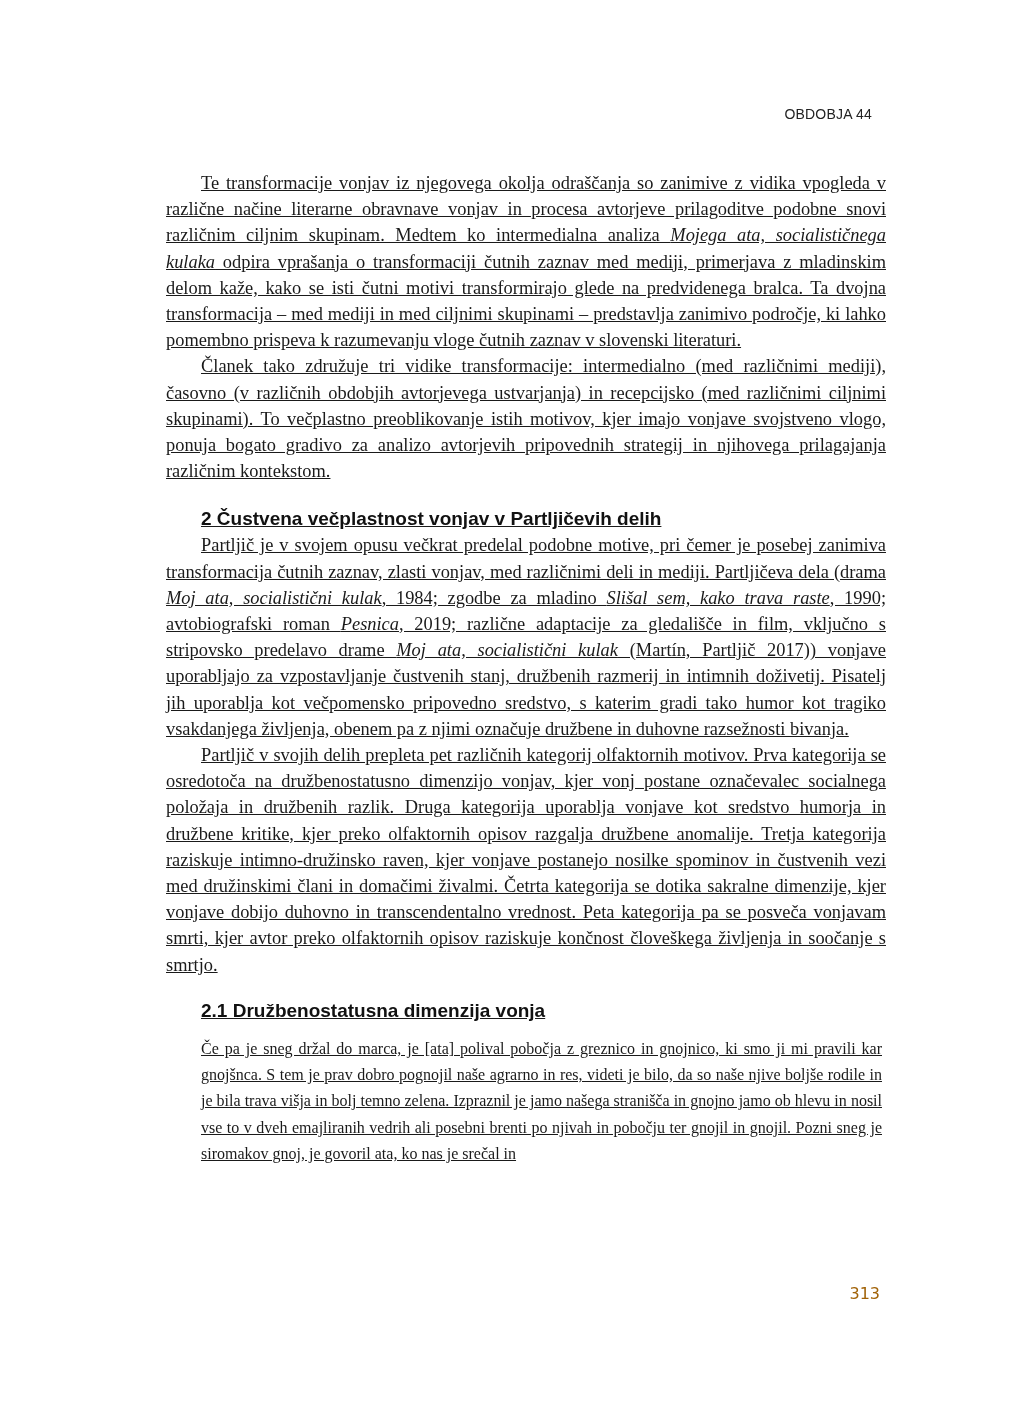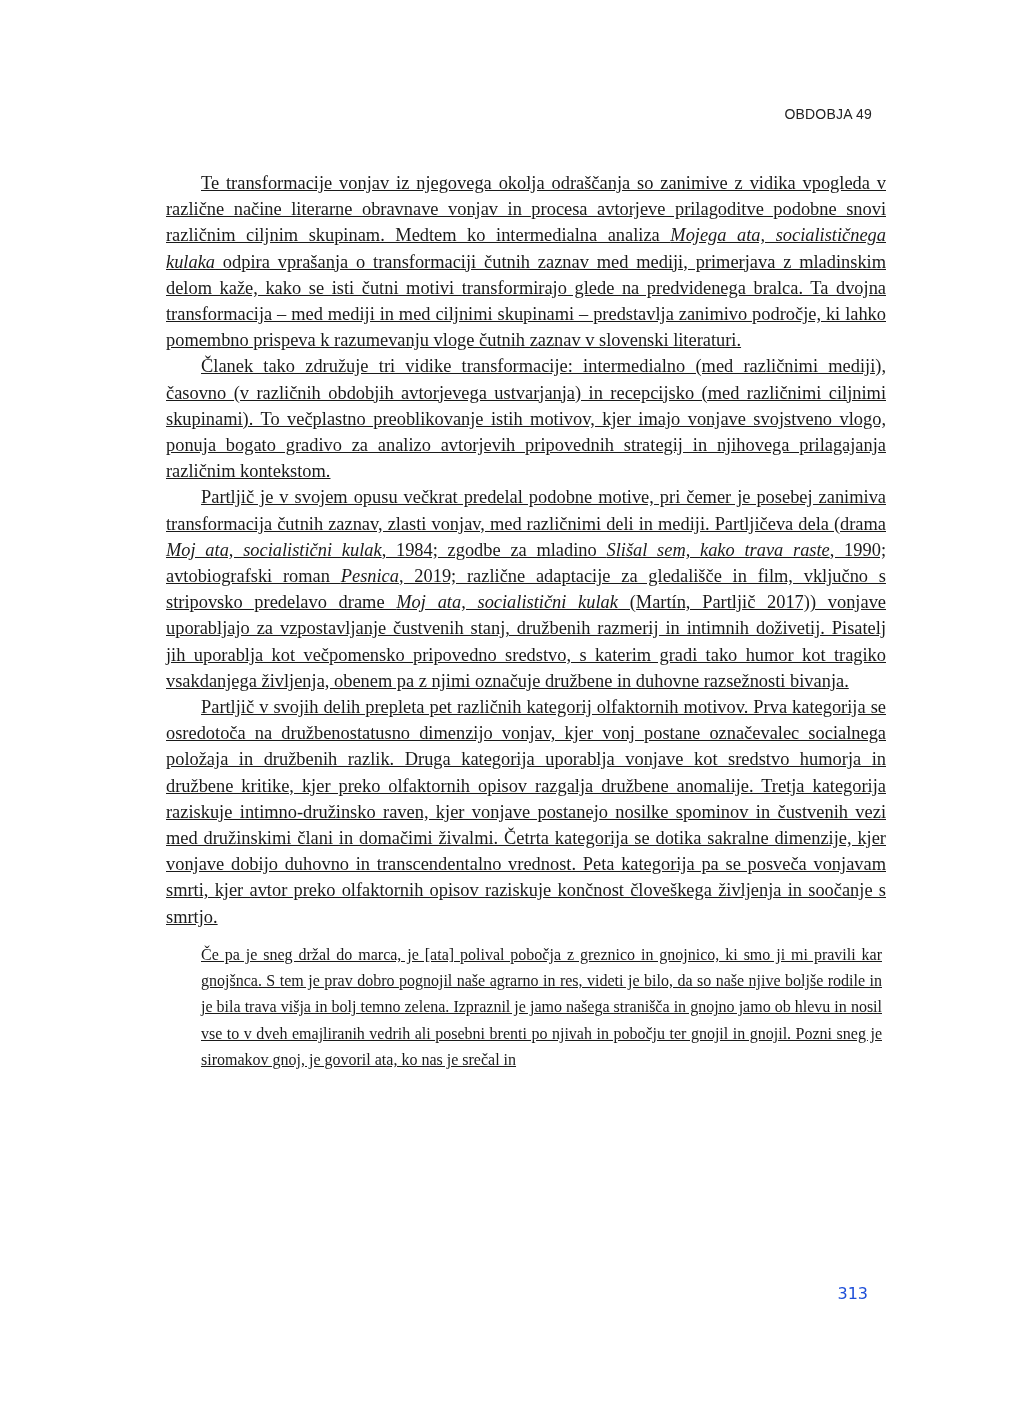--- a/index.html
+++ b/index.html
@@ -21,36 +21,38 @@
     color: #111; margin: 0; line-height: 26px; padding-left: 35px;
   }
   .h2 { margin-top: 22px; }
   .h3 { margin-top: 20px; }
   em { font-style: italic; }
   .quote {
     margin: 12px 4px 0 0; font-size: 16px; line-height: 26.3px; padding-left: 35px; color: #1a1a1a;
   }
   .quote p { text-indent: 0; }
   .page-number {
-    position: absolute; top: 1284px; right: 156px;
-    font-family: "DejaVu Sans", sans-serif; font-size: 16px; color: #1d4ed8;
+    position: absolute; top: 1284px; right: 144px;
+    font-family: "DejaVu Sans", sans-serif; font-size: 16px; color: #a16207;
   }
 </style>
 </head>
 <body>
 
 <div class="page">
-  <div class="running-head">OBDOBJA 49</div>
+  <div class="running-head">OBDOBJA 44</div>
 
   <div class="body-text">
     <p><span>Te transformacije vonjav iz njegovega okolja odraščanja so zanimive z vidika vpogleda v različne načine literarne obravnave vonjav in procesa avtorjeve prilagoditve podobne snovi različnim ciljnim skupinam. Medtem ko intermedialna analiza </span><em>Mojega ata, socialističnega kulaka</em><span> odpira vprašanja o transformaciji čutnih zaznav med mediji, primerjava z mladinskim delom kaže, kako se isti čutni motivi transformirajo glede na predvidenega bralca. Ta dvojna transformacija – med mediji in med ciljnimi skupinami – predstavlja zanimivo področje, ki lahko pomembno prispeva k razumevanju vloge čutnih zaznav v slovenski literaturi.</span></p>
     <p>Članek tako združuje tri vidike transformacije: intermedialno (med različnimi mediji), časovno (v različnih obdobjih avtorjevega ustvarjanja) in recepcijsko (med različnimi ciljnimi skupinami). To večplastno preoblikovanje istih motivov, kjer imajo vonjave svojstveno vlogo, ponuja bogato gradivo za analizo avtorjevih pripovednih strategij in njihovega prilagajanja različnim kontekstom.</p>
 
+    <h2 class="heading h2">2 Čustvena večplastnost vonjav v Partljičevih delih</h2>
     <p><span>Partljič je v svojem opusu večkrat predelal podobne motive, pri čemer je posebej zanimiva transformacija čutnih zaznav, zlasti vonjav, med različnimi deli in mediji. Partljičeva dela (drama </span><em>Moj ata, socialistični kulak</em><span>, 1984; zgodbe za mladino </span><em>Slišal sem, kako trava raste</em><span>, 1990; avtobiografski roman </span><em>Pesnica</em><span>, 2019; različne adaptacije za gledališče in film, vključno s stripovsko predelavo drame </span><em>Moj ata, socialistični kulak</em><span> (Martín, Partljič 2017)) vonjave uporabljajo za vzpostavljanje čustvenih stanj, družbenih razmerij in intimnih doživetij. Pisatelj jih uporablja kot večpomensko pripovedno sredstvo, s katerim gradi tako humor kot tragiko vsakdanjega življenja, obenem pa z njimi označuje družbene in duhovne razsežnosti bivanja.</span></p>
     <p>Partljič v svojih delih prepleta pet različnih kategorij olfaktornih motivov. Prva kategorija se osredotoča na družbenostatusno dimenzijo vonjav, kjer vonj postane označevalec socialnega položaja in družbenih razlik. Druga kategorija uporablja vonjave kot sredstvo humorja in družbene kritike, kjer preko olfaktornih opisov razgalja družbene anomalije. Tretja kategorija raziskuje intimno-družinsko raven, kjer vonjave postanejo nosilke spominov in čustvenih vezi med družinskimi člani in domačimi živalmi. Četrta kategorija se dotika sakralne dimenzije, kjer vonjave dobijo duhovno in transcendentalno vrednost. Peta kategorija pa se posveča vonjavam smrti, kjer avtor preko olfaktornih opisov raziskuje končnost človeškega življenja in soočanje s smrtjo.</p>
 
+    <h3 class="heading h3">2.1 Družbenostatusna dimenzija vonja</h3>
     <div class="quote">
       <p>Če pa je sneg držal do marca, je [ata] polival pobočja z greznico in gnojnico, ki smo ji mi pravili kar gnojšnca. S tem je prav dobro pognojil naše agrarno in res, videti je bilo, da so naše njive boljše rodile in je bila trava višja in bolj temno zelena. Izpraznil je jamo našega stranišča in gnojno jamo ob hlevu in nosil vse to v dveh emajliranih vedrih ali posebni brenti po njivah in pobočju ter gnojil in gnojil. Pozni sneg je siromakov gnoj, je govoril ata, ko nas je srečal in</p>
     </div>
   </div>
 
   <div class="page-number">313</div>
 </div>
 
 </body></html>

